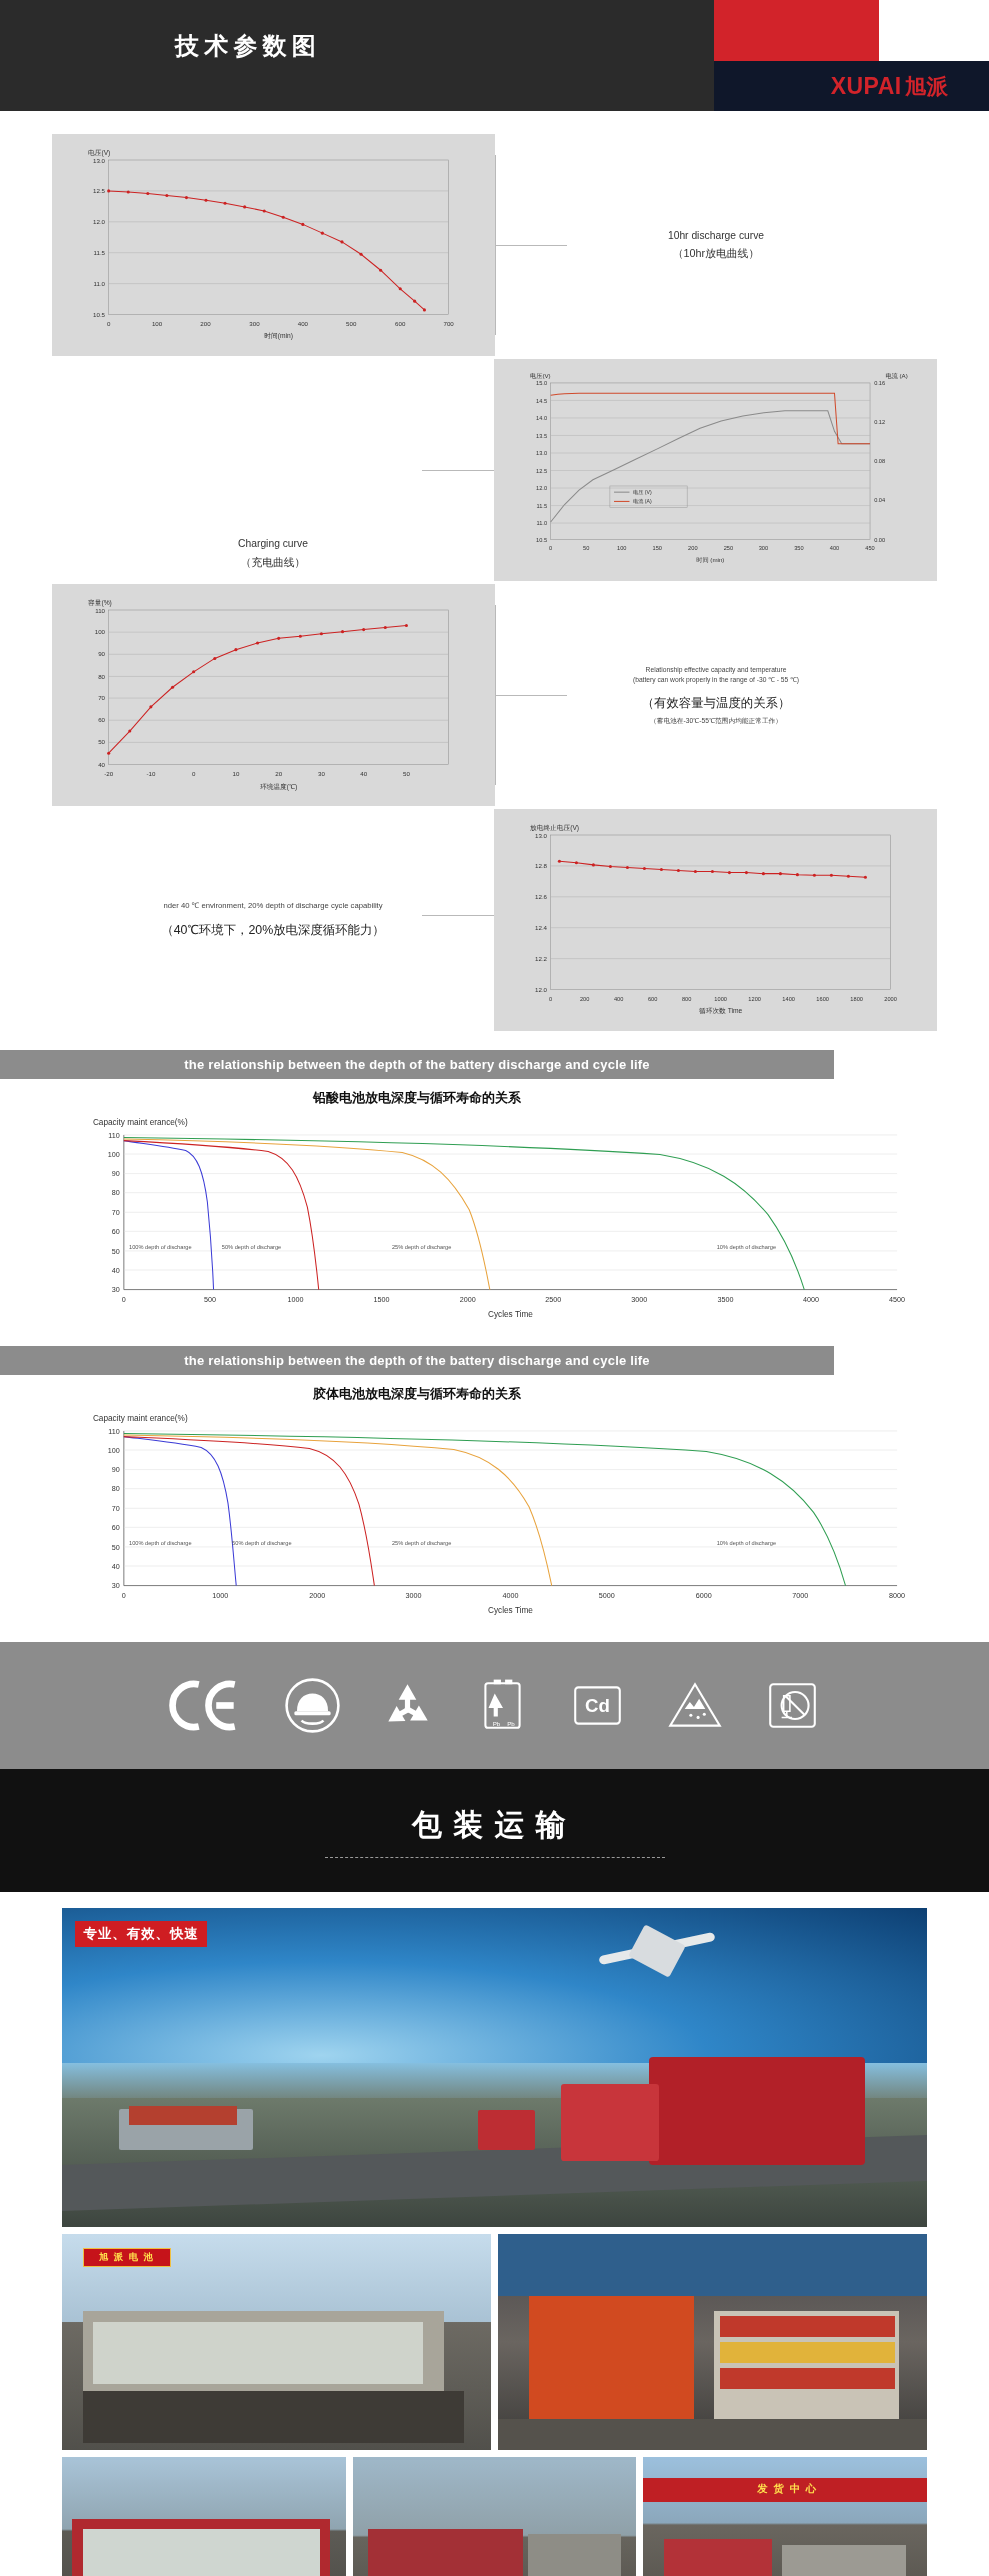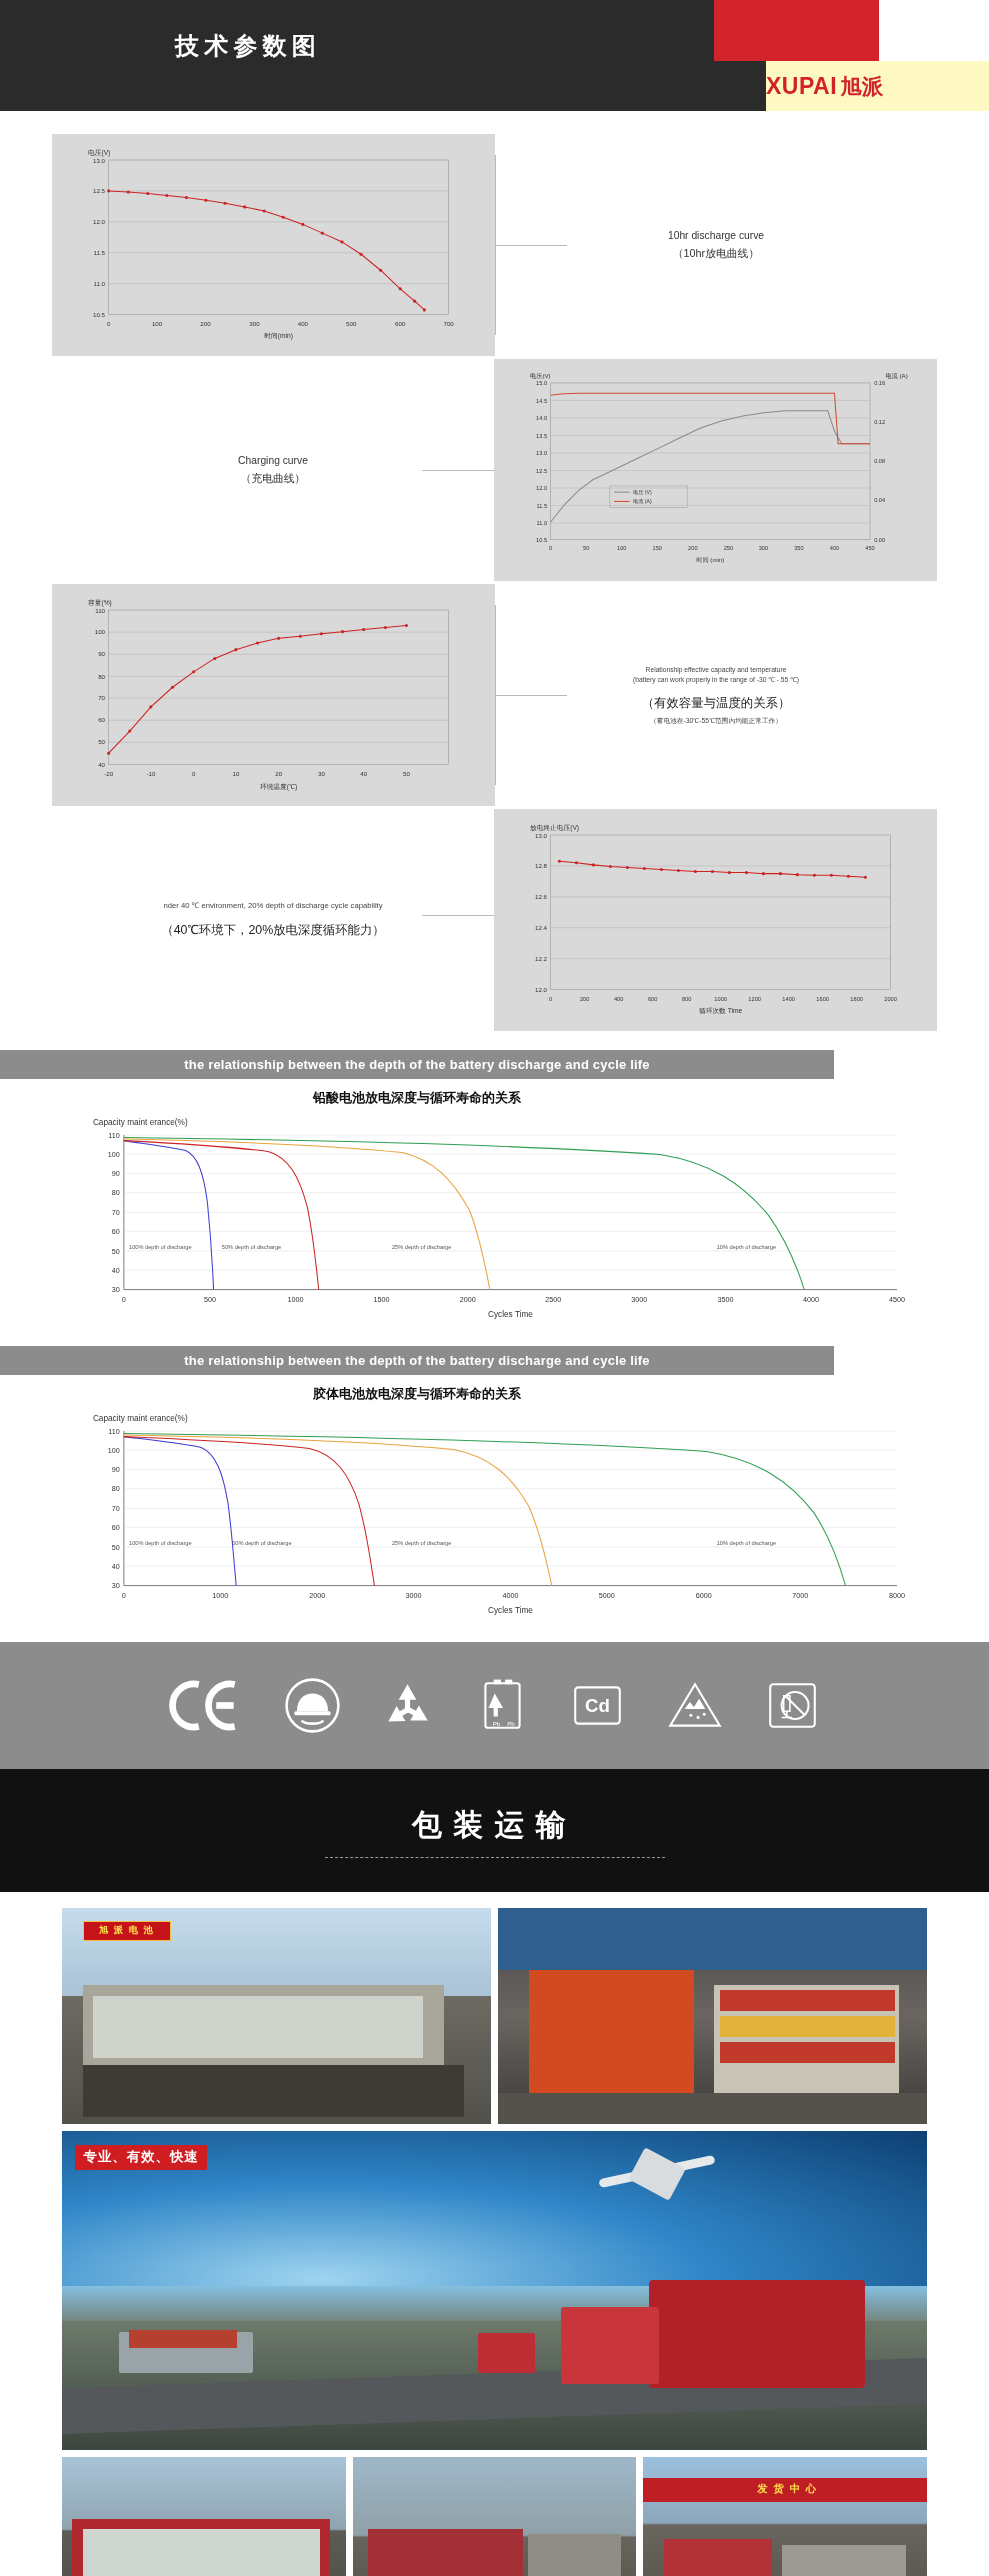--- a/index.html
+++ b/index.html
@@ -35,23 +35,23 @@
   }
   .header-whiteblock {
     position:absolute;
     right:0; top:0;
     width:110px; height:61px;
     background:#ffffff;
   }
   .header-logobar {
     position:absolute;
     right:0; top:61px;
-    width:223px; height:50px;
-    background:#fef9c3;
-    display:flex; align-items:center; justify-content:flex-start;
+    width:275px; height:50px;
+    background:#0f172a;
+    display:flex; align-items:center; justify-content:flex-end;
     padding-right:41px;
   }
   .logo-text {
     color:#d2232a;
     font-size:23px;
     font-weight:bold;
     letter-spacing:0.5px;
   }
   .logo-cn {
     color:#d2232a;
@@ -242,21 +242,21 @@
       </div>
       <div class="panel-white cap-block" style="width:443px;height:222px;">
         <div class="vline" style="left:0;top:20.6px;width:0.5px;height:180px;"></div>
         <div class="vline" style="left:0;top:111px;width:72px;height:0.5px;"></div>
         <div class="cap-en">10hr discharge curve</div>
         <div class="cap-cn">（10hr放电曲线）</div>
       </div>
     </div>
 
     <div class="chart-row">
-      <div class="panel-white cap-block" style="width:443px;height:222px;">
+      <div class="panel-white cap-block" style="width:443px;height:222px;justify-content:flex-end;">
         <div class="vline" style="right:0;top:20.6px;width:0.5px;height:180px;"></div>
         <div class="vline" style="right:0;top:111px;width:72px;height:0.5px;"></div>
         <div class="cap-en">Charging curve</div>
         <div class="cap-cn">（充电曲线）</div>
       </div>
       <div class="panel-gray chart-box" style="width:443px;height:222px;">
         <svg width="443" height="222" viewBox="0 0 860 430">
           <rect x="0" y="0" width="860" height="430" fill="#d9d9d9"></rect>
           <text x="70" y="36" font-size="12" fill="#333">电压(V)</text>
           <text x="760" y="36" font-size="12" fill="#333">电流 (A)</text>
@@ -642,20 +642,45 @@
   </div>
 
   <div class="pack-band">
     <div class="pack-title">包装运输</div>
     <div class="pack-dashes"></div>
   </div>
 
   <div class="gallery">
 
     <div class="g-row">
+      <div class="photo" style="width:866px;height:319px;
+           background:linear-gradient(180deg,#0e4d86 0%, #2f86c8 28%, #86c2e4 48%, #6f7a6c 62%, #4b5650 100%);">
+
+        <div style="position:absolute;left:0;top:0;width:100%;height:155px;
+                    background:radial-gradient(ellipse at 30% 95%, #9fd4ef 0%, #2f86c8 45%, #0d3f72 100%);"></div>
+
+        <div style="position:absolute;left:0;bottom:0;width:100%;height:129px;
+                    background:linear-gradient(180deg,#6d7a6b 0%, #3d453f 100%);"></div>
+        <div style="position:absolute;left:0;bottom:31px;width:100%;height:46px;
+                    background:#54585a; transform:skewY(-2deg);"></div>
+
+        <div style="position:absolute;right:62px;bottom:62px;width:216px;height:108px;background:#b22028;border-radius:4.1px;"></div>
+        <div style="position:absolute;right:268px;bottom:66px;width:98px;height:77px;background:#c8353b;border-radius:3.1px;"></div>
+        <div style="position:absolute;right:392px;bottom:77px;width:57px;height:40px;background:#bd2d33;border-radius:2.1px;"></div>
+
+        <div style="position:absolute;left:57px;bottom:77px;width:134px;height:41px;background:#9aa3a8;border-radius:2.1px;"></div>
+        <div style="position:absolute;left:67px;bottom:102px;width:108px;height:18.5px;background:#b4402f;"></div>
+
+        <div style="position:absolute;left:536px;top:36px;width:118px;height:9.3px;background:#e6e9ea;border-radius:5.2px;transform:rotate(-12deg);"></div>
+        <div style="position:absolute;left:572px;top:25px;width:46px;height:36px;background:#d8dcdf;transform:rotate(28deg);border-radius:3.1px;"></div>
+        <div class="ph-caption-red">专业、有效、快速</div>
+      </div>
+    </div>
+
+    <div class="g-row">
       <div class="photo" style="width:429px;height:216px;
            background:linear-gradient(180deg,#bcd3e4 0%, #9fb4c4 40%, #6d6a63 41%, #51504b 100%);">
         <div style="position:absolute;left:0;top:0;width:100%;height:88px;background:linear-gradient(180deg,#c6dcec,#a9c2d4);"></div>
         <div style="position:absolute;left:20.6px;top:77px;width:361px;height:82px;background:#a8a59a;"></div>
         <div style="position:absolute;left:31px;top:88px;width:330px;height:62px;background:#cfd3cb;"></div>
         <div style="position:absolute;left:20.6px;top:157px;width:381px;height:52px;background:#3e3b36;"></div>
         <div class="ph-sign" style="left:20.6px;top:13.4px;width:88px;">旭 派 电 池</div>
       </div>
       <div class="photo" style="width:429px;height:216px;
            background:linear-gradient(180deg,#49474a 0%, #6a6560 50%, #3b3a38 100%);">
@@ -663,45 +688,20 @@
         <div style="position:absolute;left:31px;top:62px;width:165px;height:124px;background:#d14a20;"></div>
         <div style="position:absolute;left:216px;top:77px;width:185px;height:108px;background:#c9c3b6;"></div>
         <div style="position:absolute;left:222px;top:82px;width:175px;height:20.6px;background:#c0392b;"></div>
         <div style="position:absolute;left:222px;top:108px;width:175px;height:20.6px;background:#e1b33a;"></div>
         <div style="position:absolute;left:222px;top:134px;width:175px;height:20.6px;background:#c0392b;"></div>
         <div style="position:absolute;left:0;bottom:0;width:100%;height:31px;background:#55524c;"></div>
       </div>
     </div>
 
     <div class="g-row">
-      <div class="photo" style="width:866px;height:319px;
-           background:linear-gradient(180deg,#0e4d86 0%, #2f86c8 28%, #86c2e4 48%, #6f7a6c 62%, #4b5650 100%);">
-
-        <div style="position:absolute;left:0;top:0;width:100%;height:155px;
-                    background:radial-gradient(ellipse at 30% 95%, #9fd4ef 0%, #2f86c8 45%, #0d3f72 100%);"></div>
-
-        <div style="position:absolute;left:0;bottom:0;width:100%;height:129px;
-                    background:linear-gradient(180deg,#6d7a6b 0%, #3d453f 100%);"></div>
-        <div style="position:absolute;left:0;bottom:31px;width:100%;height:46px;
-                    background:#54585a; transform:skewY(-2deg);"></div>
-
-        <div style="position:absolute;right:62px;bottom:62px;width:216px;height:108px;background:#b22028;border-radius:4.1px;"></div>
-        <div style="position:absolute;right:268px;bottom:66px;width:98px;height:77px;background:#c8353b;border-radius:3.1px;"></div>
-        <div style="position:absolute;right:392px;bottom:77px;width:57px;height:40px;background:#bd2d33;border-radius:2.1px;"></div>
-
-        <div style="position:absolute;left:57px;bottom:77px;width:134px;height:41px;background:#9aa3a8;border-radius:2.1px;"></div>
-        <div style="position:absolute;left:67px;bottom:102px;width:108px;height:18.5px;background:#b4402f;"></div>
-
-        <div style="position:absolute;left:536px;top:36px;width:118px;height:9.3px;background:#e6e9ea;border-radius:5.2px;transform:rotate(-12deg);"></div>
-        <div style="position:absolute;left:572px;top:25px;width:46px;height:36px;background:#d8dcdf;transform:rotate(28deg);border-radius:3.1px;"></div>
-        <div class="ph-caption-red">专业、有效、快速</div>
-      </div>
-    </div>
-
-    <div class="g-row">
       <div class="photo" style="width:284px;height:206px;
            background:linear-gradient(180deg,#a9c4d8 0%, #8fa4b0 35%, #5d5b55 36%, #43423e 100%);">
         <div style="position:absolute;left:10.3px;top:62px;width:258px;height:77px;background:#b0292f;"></div>
         <div style="position:absolute;left:20.6px;top:72px;width:237px;height:57px;background:#cfd6d0;"></div>
 
       </div>
       <div class="photo" style="width:284px;height:206px;
            background:linear-gradient(180deg,#9fb8c9 0%, #8fa0a8 38%, #67645d 39%, #47453f 100%);">
         <div style="position:absolute;left:15.5px;top:72px;width:155px;height:67px;background:#a33036;"></div>
         <div style="position:absolute;left:175px;top:77px;width:93px;height:62px;background:#8e8d86;"></div>

